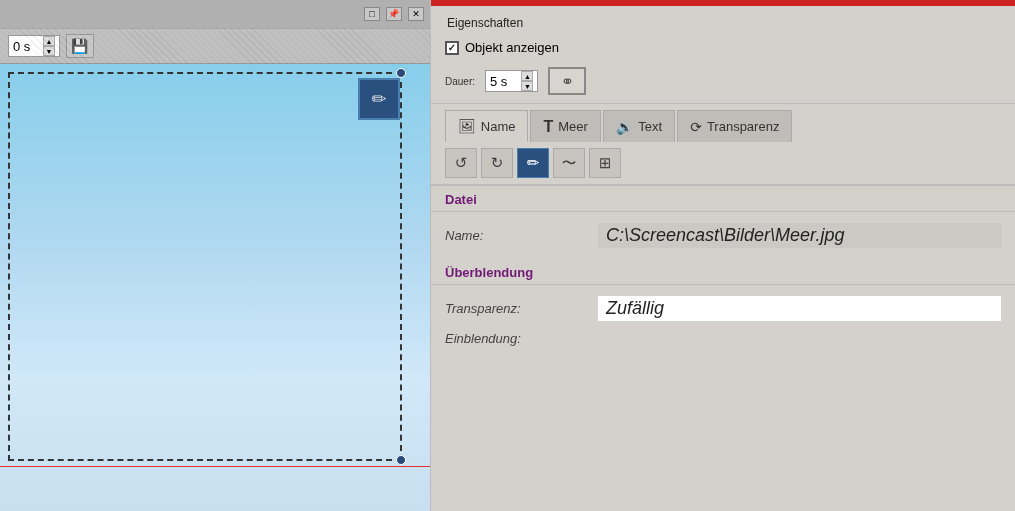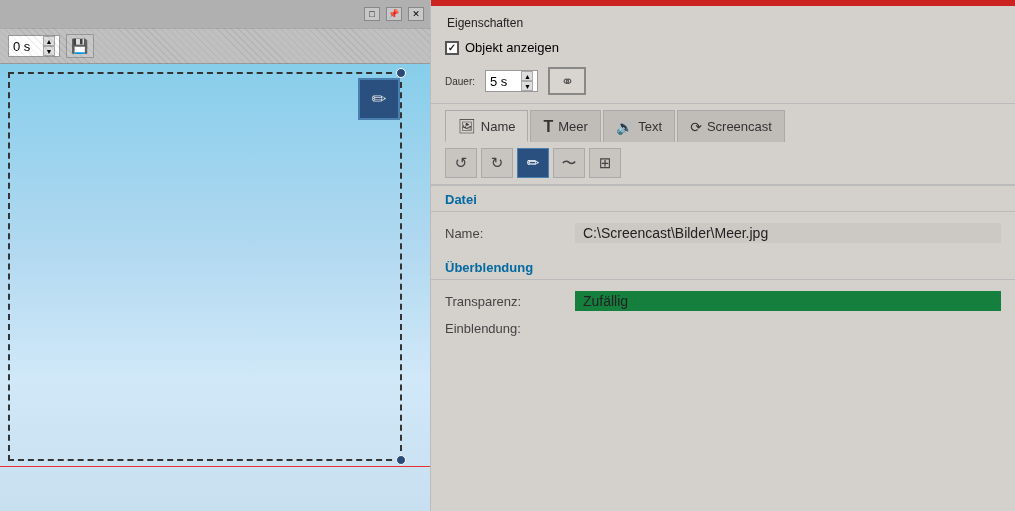--- a/index.html
+++ b/index.html
@@ -317,58 +317,60 @@
       background: #2a5080;
       border-color: #4a80b0;
       color: white;
     }
 
     
     .section-label {
       padding: 6px 14px 4px 14px;
       font-weight: bold;
       font-size: 13px;
-      color: #0369a1;
+      color: #701a75;
     }
 
     .divider {
       height: 1px;
       background: #bbb;
       margin: 0 0;
     }
 
     
     .props-table {
       padding: 6px 14px;
+      font-style: italic;
     }
 
     .prop-row {
       display: flex;
       align-items: center;
       padding: 5px 0;
       gap: 10px;
     }
 
     .prop-label {
       width: 120px;
       color: #444;
       flex-shrink: 0;
       font-size: 13px;
     }
 
     .prop-value {
       color: #222;
-      font-size: 14px;
+      font-size: 18px;
       background: #ccc8c4;
       padding: 2px 8px;
       flex: 1;
+      margin-left: 23px;
     }
 
     .prop-value.light {
-      background: #15803d;
+      background: #ffffff;
     }
 
     .hatched-bg {
       position: absolute;
       left: 0; top: 28px; right: 0; bottom: 0;
       background-image: repeating-linear-gradient(
         45deg,
         transparent,
         transparent 4px,
         rgba(0,0,0,0.06) 4px,
@@ -450,21 +452,21 @@
     <div class="tab">
       <span class="tab-icon" style="font-weight:bold;font-size:16px;">T</span>
       <span>Meer</span>
     </div>
     <div class="tab">
       <span class="tab-icon">🔊</span>
       <span>Text</span>
     </div>
     <div class="tab">
       <span class="tab-icon">⟳</span>
-      <span>Screencast</span>
+      <span>Transparenz</span>
     </div>
   </div>
 
   <div class="toolbar-row">
     <div class="tool-btn">
       <span>↺</span>
     </div>
     <div class="tool-btn">
       <span>↻</span>
     </div>

